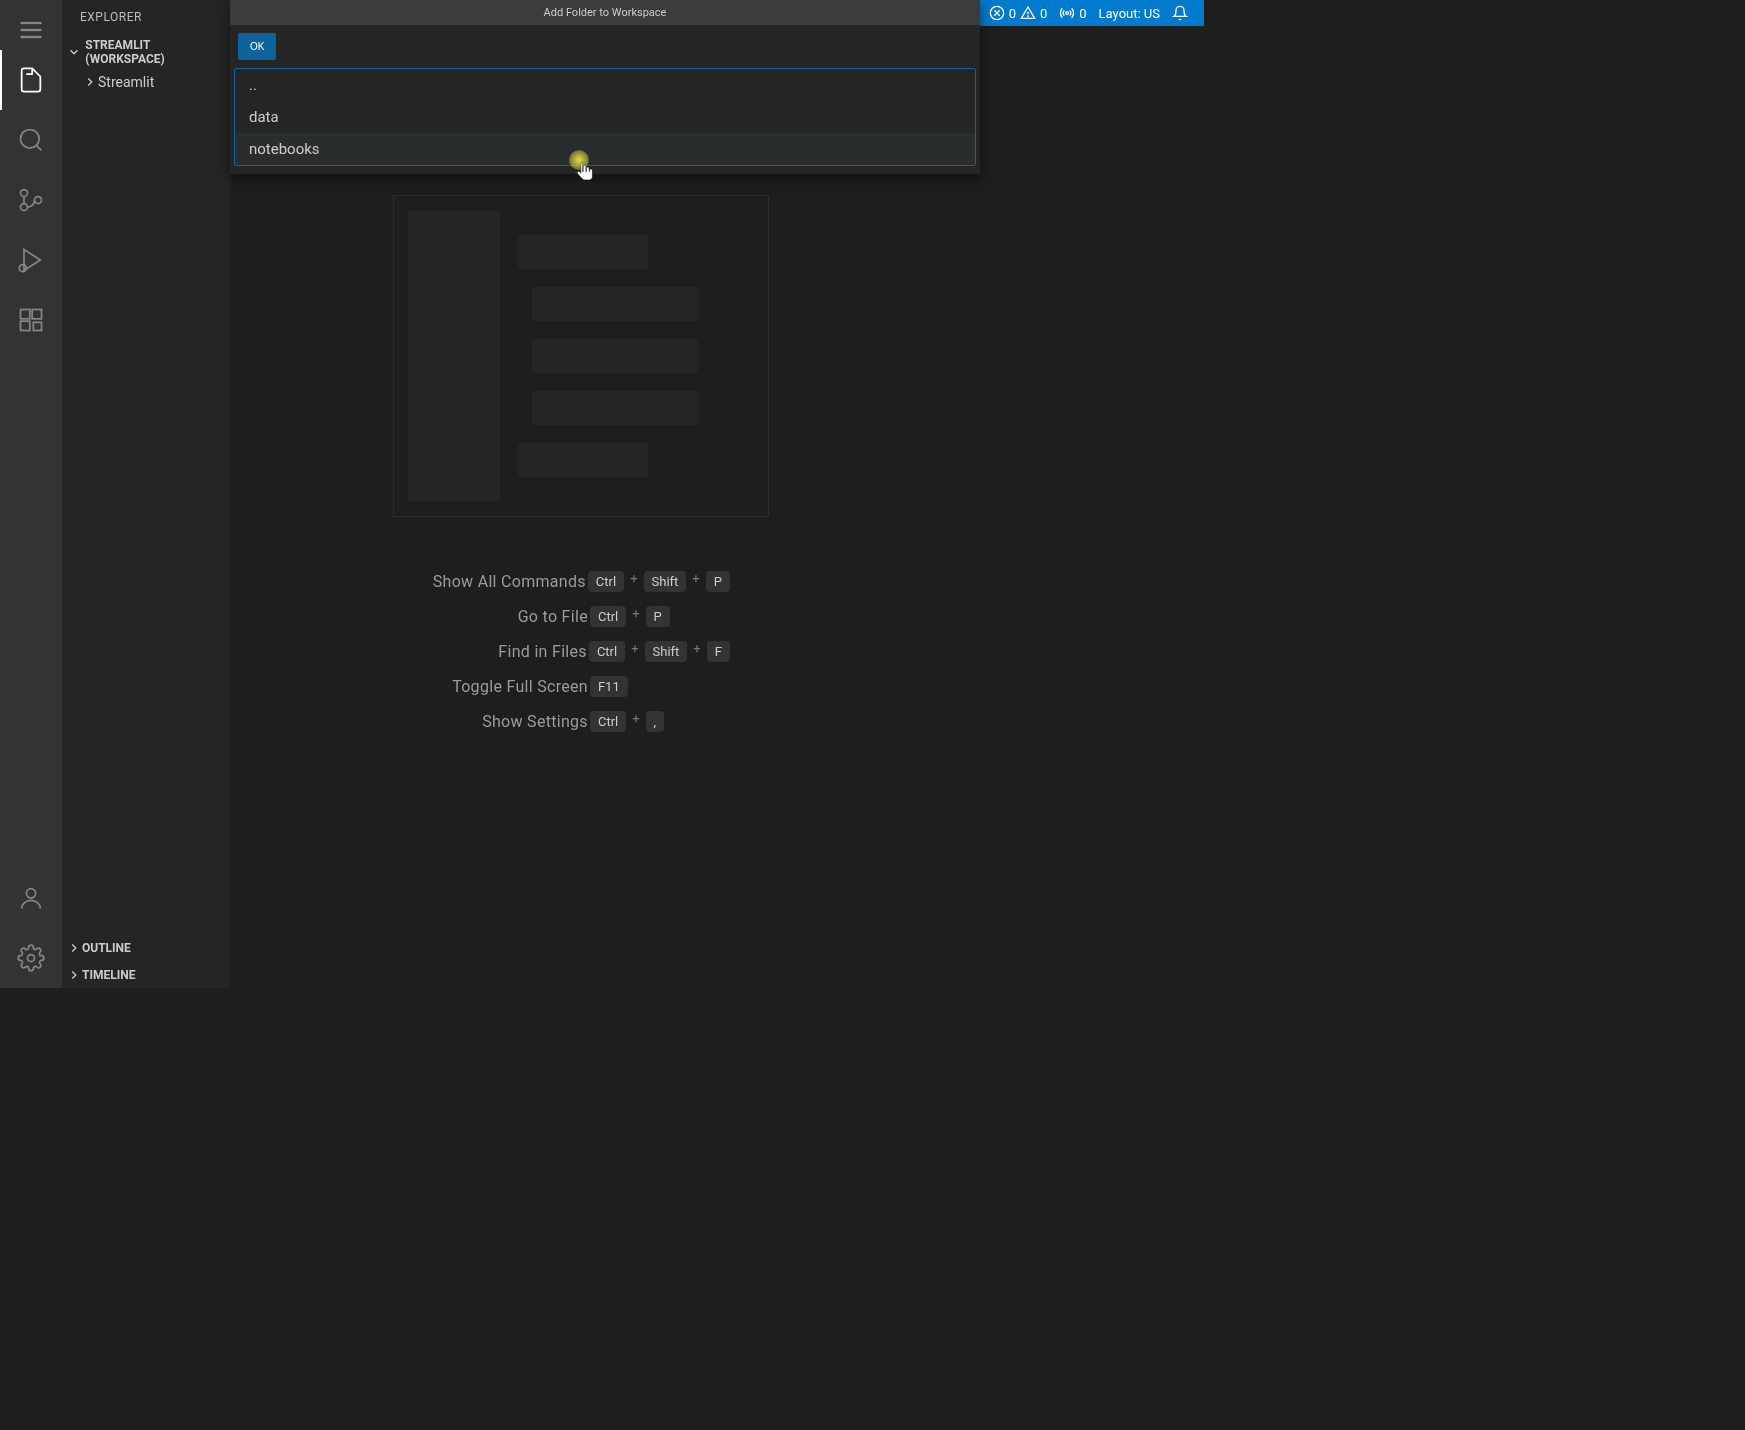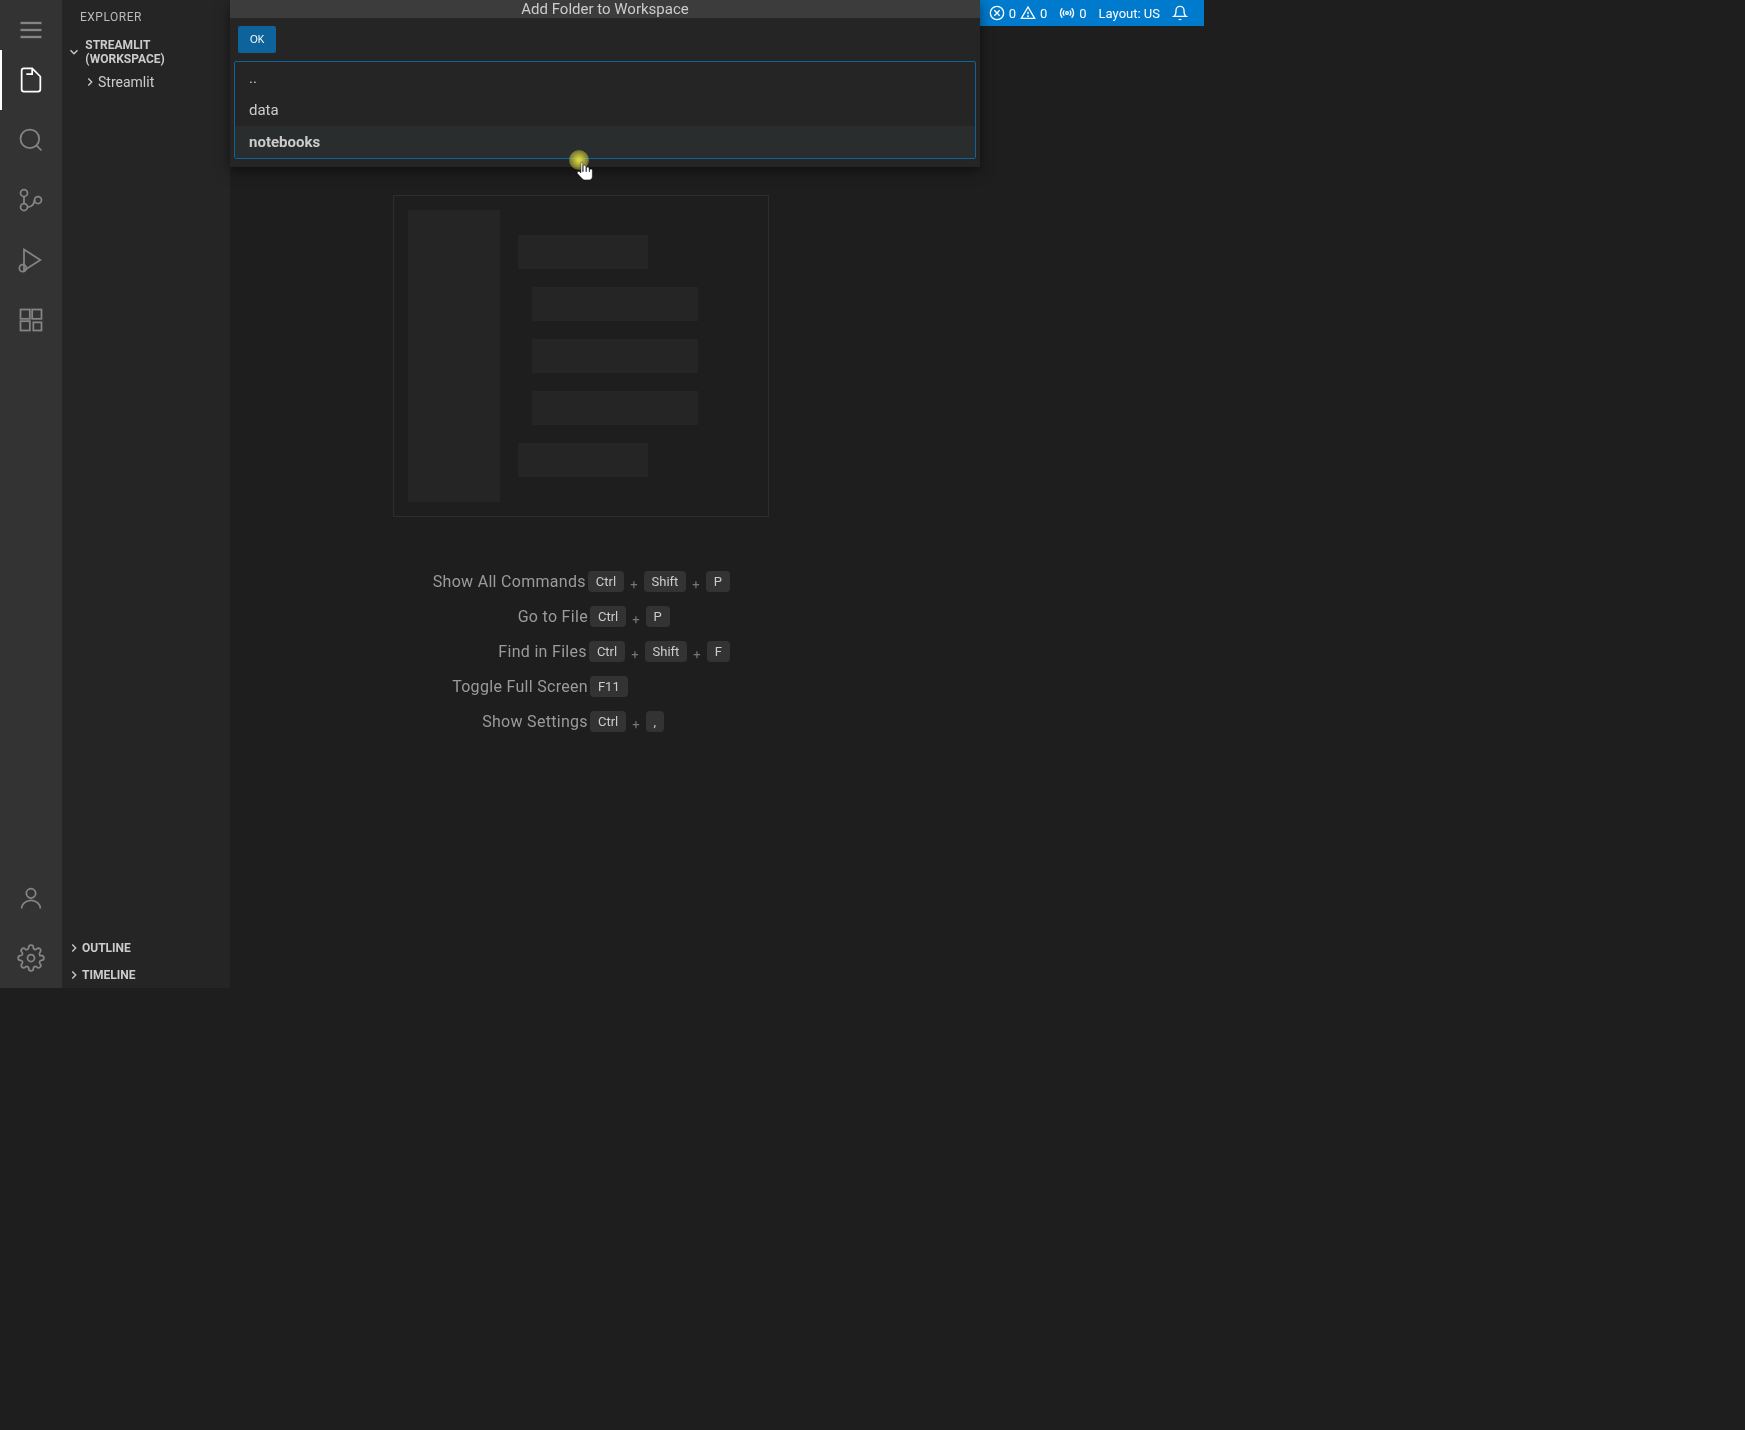--- a/index.html
+++ b/index.html
@@ -132,21 +132,21 @@
     }
     .shortcut-row {
       display: flex;
       align-items: center;
       justify-content: flex-end;
       gap: 2px;
       font-size: 16px;
       color: #9b9b9b;
     }
     .shortcut-label { text-align: right; letter-spacing: 0.3px; }
-    .shortcut-keys { display: flex; align-items: flex-end; gap: 6px; min-width: 140px; }
+    .shortcut-keys { display: flex; align-items: flex-start; gap: 6px; min-width: 140px; }
     .key {
       background: #333333;
       color: #cccccc;
       padding: 3px 8px;
       border-radius: 4px;
       font-size: 13px;
     }
     .plus { color: #777; font-size: 13px; }
     
     
@@ -156,21 +156,22 @@
       left: 230px;
       width: 750px;
       background: #252526;
       box-shadow: 0 4px 12px rgba(0,0,0,0.5);
       z-index: 100;
       padding-bottom: 8px;
     }
     .dialog-title {
       background: #3c3c3c;
       text-align: center;
-      font-size: 15px;
+      padding: 6px;
+      font-size: 11px;
       color: #cccccc;
     }
     .dialog-input-row {
       display: flex;
       padding: 8px;
       gap: 8px;
     }
     .dialog-input {
       flex: 1;
       background: #3c3c3c;
@@ -193,21 +194,21 @@
       margin: 0 4px;
       border: 1px solid #0e639c;
       border-radius: 2px;
     }
     .dialog-item {
       padding: 7px 14px;
       font-size: 15px;
       color: #cccccc;
       cursor: pointer;
     }
-    .dialog-item.hovered { background: #2a2d2e; font-weight: bold; }
+    .dialog-item.hovered { background: #2a2d2e; }
     
     
     .status-bar {
       height: 26px;
       background: #007acc;
       display: flex;
       align-items: center;
       color: #ffffff;
       font-size: 13px;
       padding: 0 10px;

